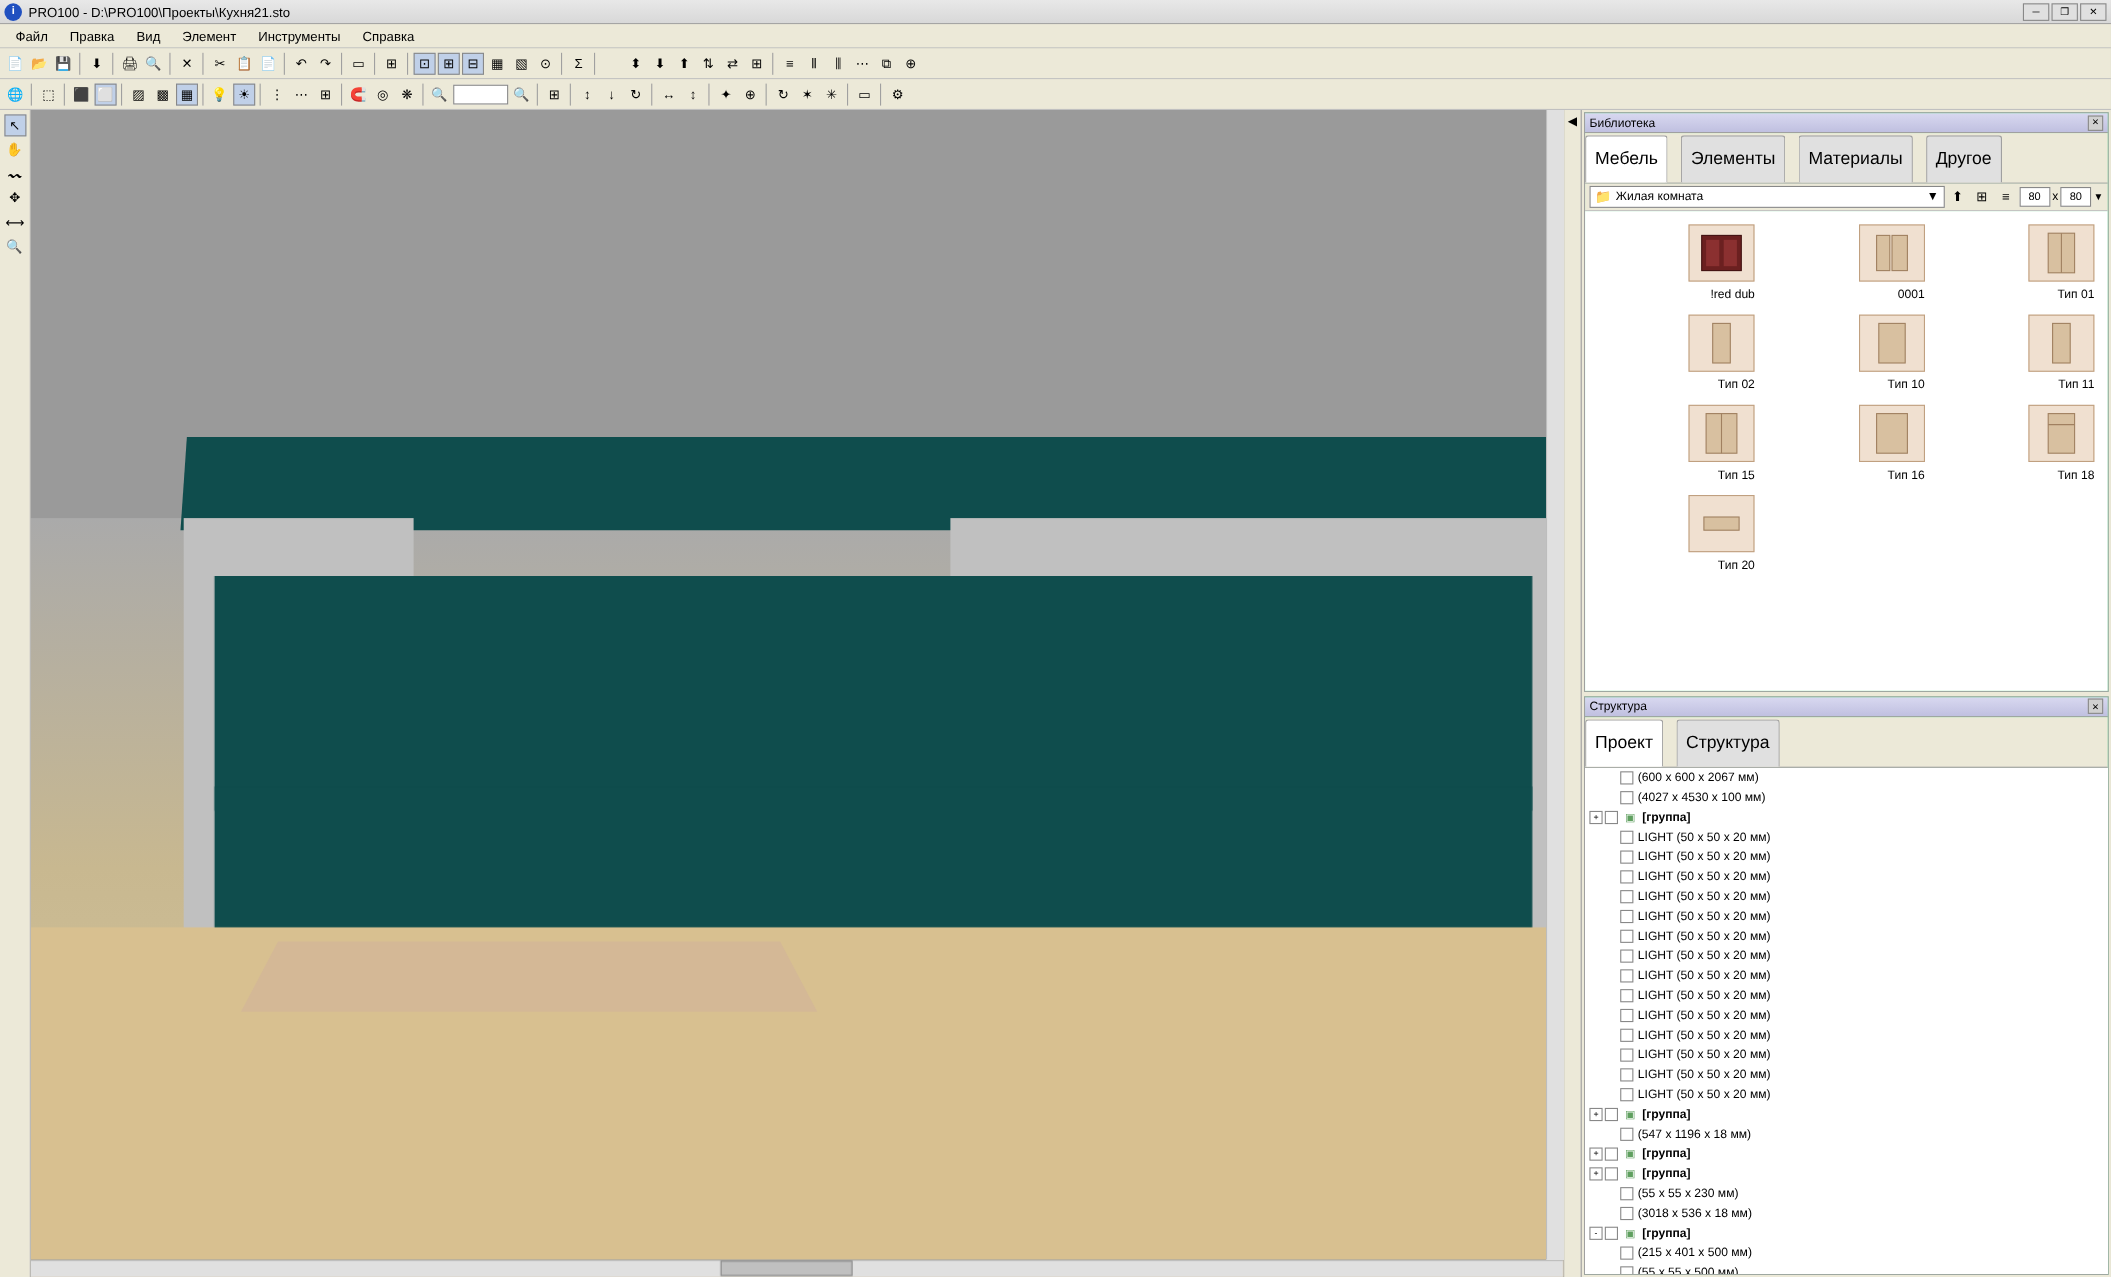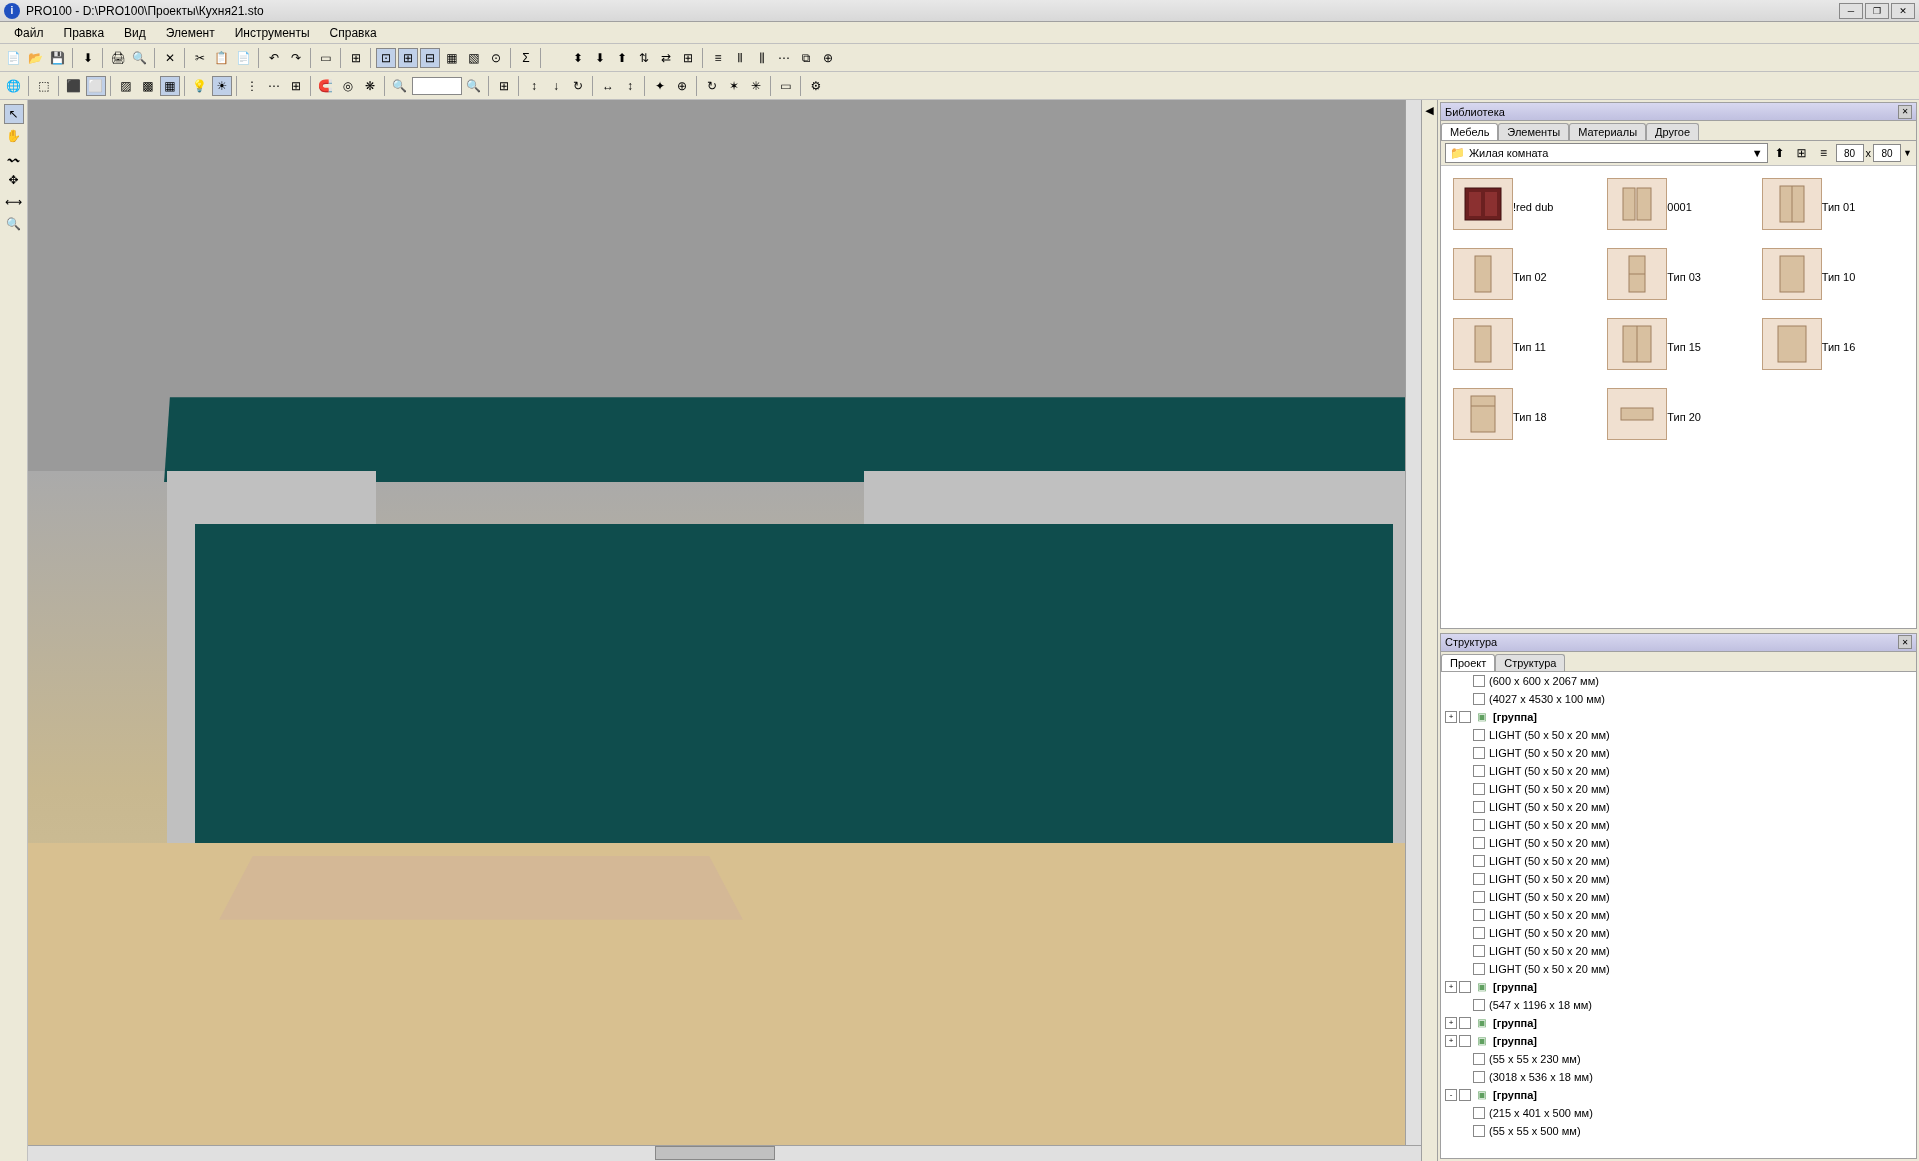--- a/index.html
+++ b/index.html
@@ -204,27 +204,27 @@
   font-size: 8px;
   background: #d0d0d0;
 }
 .tab-bar {
   display: flex;
   background: #ece9d8;
   border-bottom: 1px solid #a0a0a0;
   padding-top: 2px;
 }
 .tab {
-  padding: 2px 8px;
+  padding: 12px 8px;
   border: 1px solid #a0a0a0;
   border-bottom: none;
   background: #e0e0e0;
   cursor: pointer;
-  margin-right: 0;
-  font-size: 11px;
+  margin-right: 12px;
+  font-size: 16px;
   border-radius: 3px 3px 0 0;
 }
 .tab.active { background: #fff; }
 .lib-toolbar {
   display: flex;
   align-items: center;
   padding: 2px 4px;
   gap: 2px;
   background: #ece9d8;
   border-bottom: 1px solid #c0c0c0;
@@ -252,22 +252,22 @@
   overflow-y: auto;
   background: #fff;
   display: grid;
   grid-template-columns: repeat(3, 1fr);
   gap: 4px;
   padding: 8px;
   align-content: start;
 }
 .lib-item {
   display: flex;
-  flex-direction: row;
-  align-items: center;
+  flex-direction: column;
+  align-items: flex-end;
   cursor: pointer;
   padding: 4px;
 }
 .lib-thumb {
   width: 60px; height: 52px;
   background: #f0e0d0;
   border: 1px solid #c0a080;
   display: flex; align-items: center; justify-content: center;
   margin-bottom: 6px;
 }
@@ -522,29 +522,20 @@
     <div class="lib-thumb">
       <svg viewBox="0 0 44 44">
                 <rect x="14" y="4" width="16" height="36" fill="#d8c0a0" stroke="#a08060"></rect>
               </svg>
     </div>
     <div class="lib-label">Тип 02</div>
           </div>
           <div class="lib-item">
     <div class="lib-thumb">
       <svg viewBox="0 0 44 44">
-                <rect x="14" y="4" width="16" height="36" fill="#d8c0a0" stroke="#a08060"></rect>
-                <line x1="14" y1="22" x2="30" y2="22" stroke="#a08060"></line>
-              </svg>
-    </div>
-    <div class="lib-label">Тип 03</div>
-          </div>
-          <div class="lib-item">
-    <div class="lib-thumb">
-      <svg viewBox="0 0 44 44">
                 <rect x="10" y="4" width="24" height="36" fill="#d8c0a0" stroke="#a08060"></rect>
               </svg>
     </div>
     <div class="lib-label">Тип 10</div>
           </div>
           <div class="lib-item">
     <div class="lib-thumb">
       <svg viewBox="0 0 44 44">
                 <rect x="14" y="4" width="16" height="36" fill="#d8c0a0" stroke="#a08060"></rect>
               </svg>

